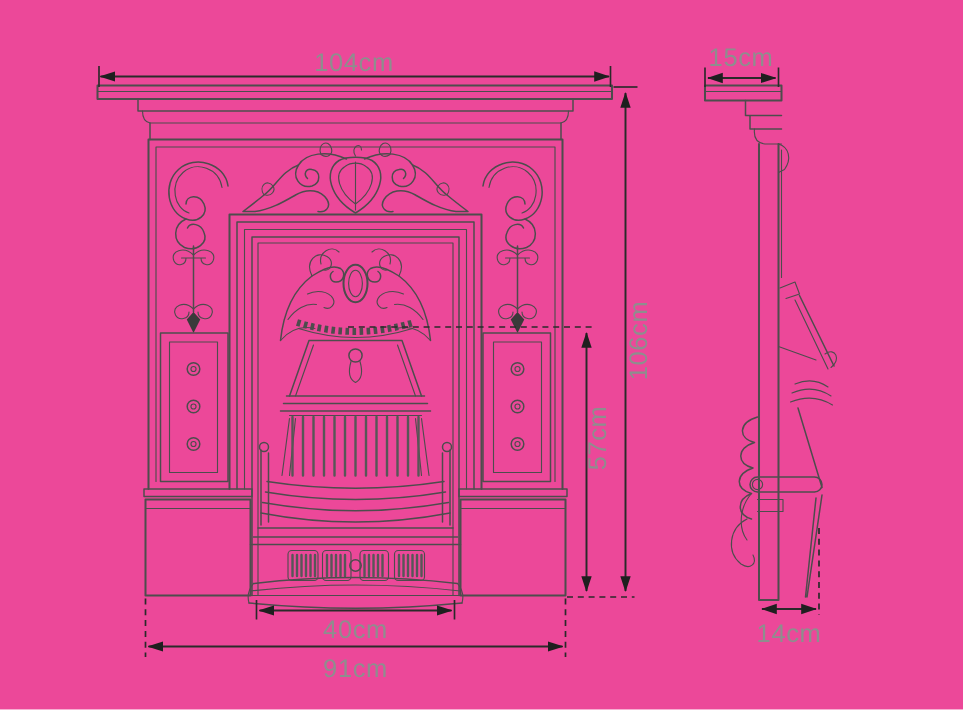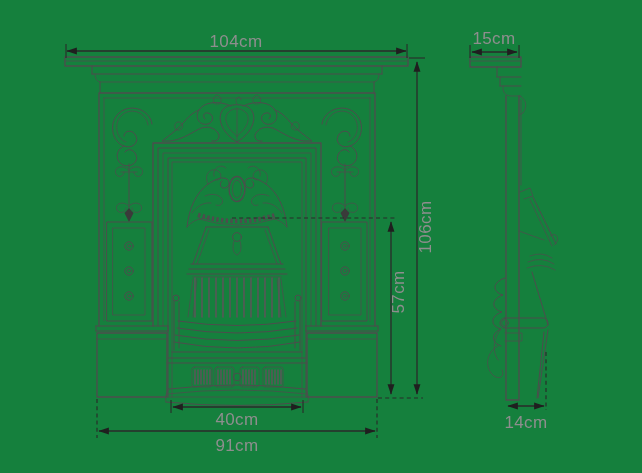--- a/index.html
+++ b/index.html
@@ -1,17 +1,17 @@
 <!DOCTYPE html>
 <html><head>
 <meta charset="utf-8">
 <style>
   html,body { margin:0; padding:0; background:#ffffff; }
   body { width:642px; height:473px; overflow:hidden; }
-  .stage { position:relative; width:642px; height:473px; background:#15803d; }
+  .stage { position:relative; width:642px; height:473px; background:#ec4899; }
   svg { display:block; }
   .ln   { fill:none; stroke:#4d4d4d; stroke-width:1; stroke-linecap:round; stroke-linejoin:round; }
   .ln2  { stroke-width:1.35; }
   .thin { stroke-width:.75; }
   .bar  { fill:none; stroke:#575757; stroke-width:1.6; stroke-linecap:round; }
   .bead { fill:none; stroke:#4d4d4d; stroke-width:4.6; stroke-dasharray:2.4 2.3; }
   .dim-line { fill:none; stroke:#2a2a2a; stroke-width:1.3; }
   .tick { stroke:#2a2a2a; stroke-width:1.1; }
   .dash { fill:none; stroke:#2a2a2a; stroke-width:1.15; stroke-dasharray:4 3.2; }
   .dim-text { fill:#8e8e8e; font-family:"Liberation Sans", sans-serif; font-size:17px; letter-spacing:.4px; }

